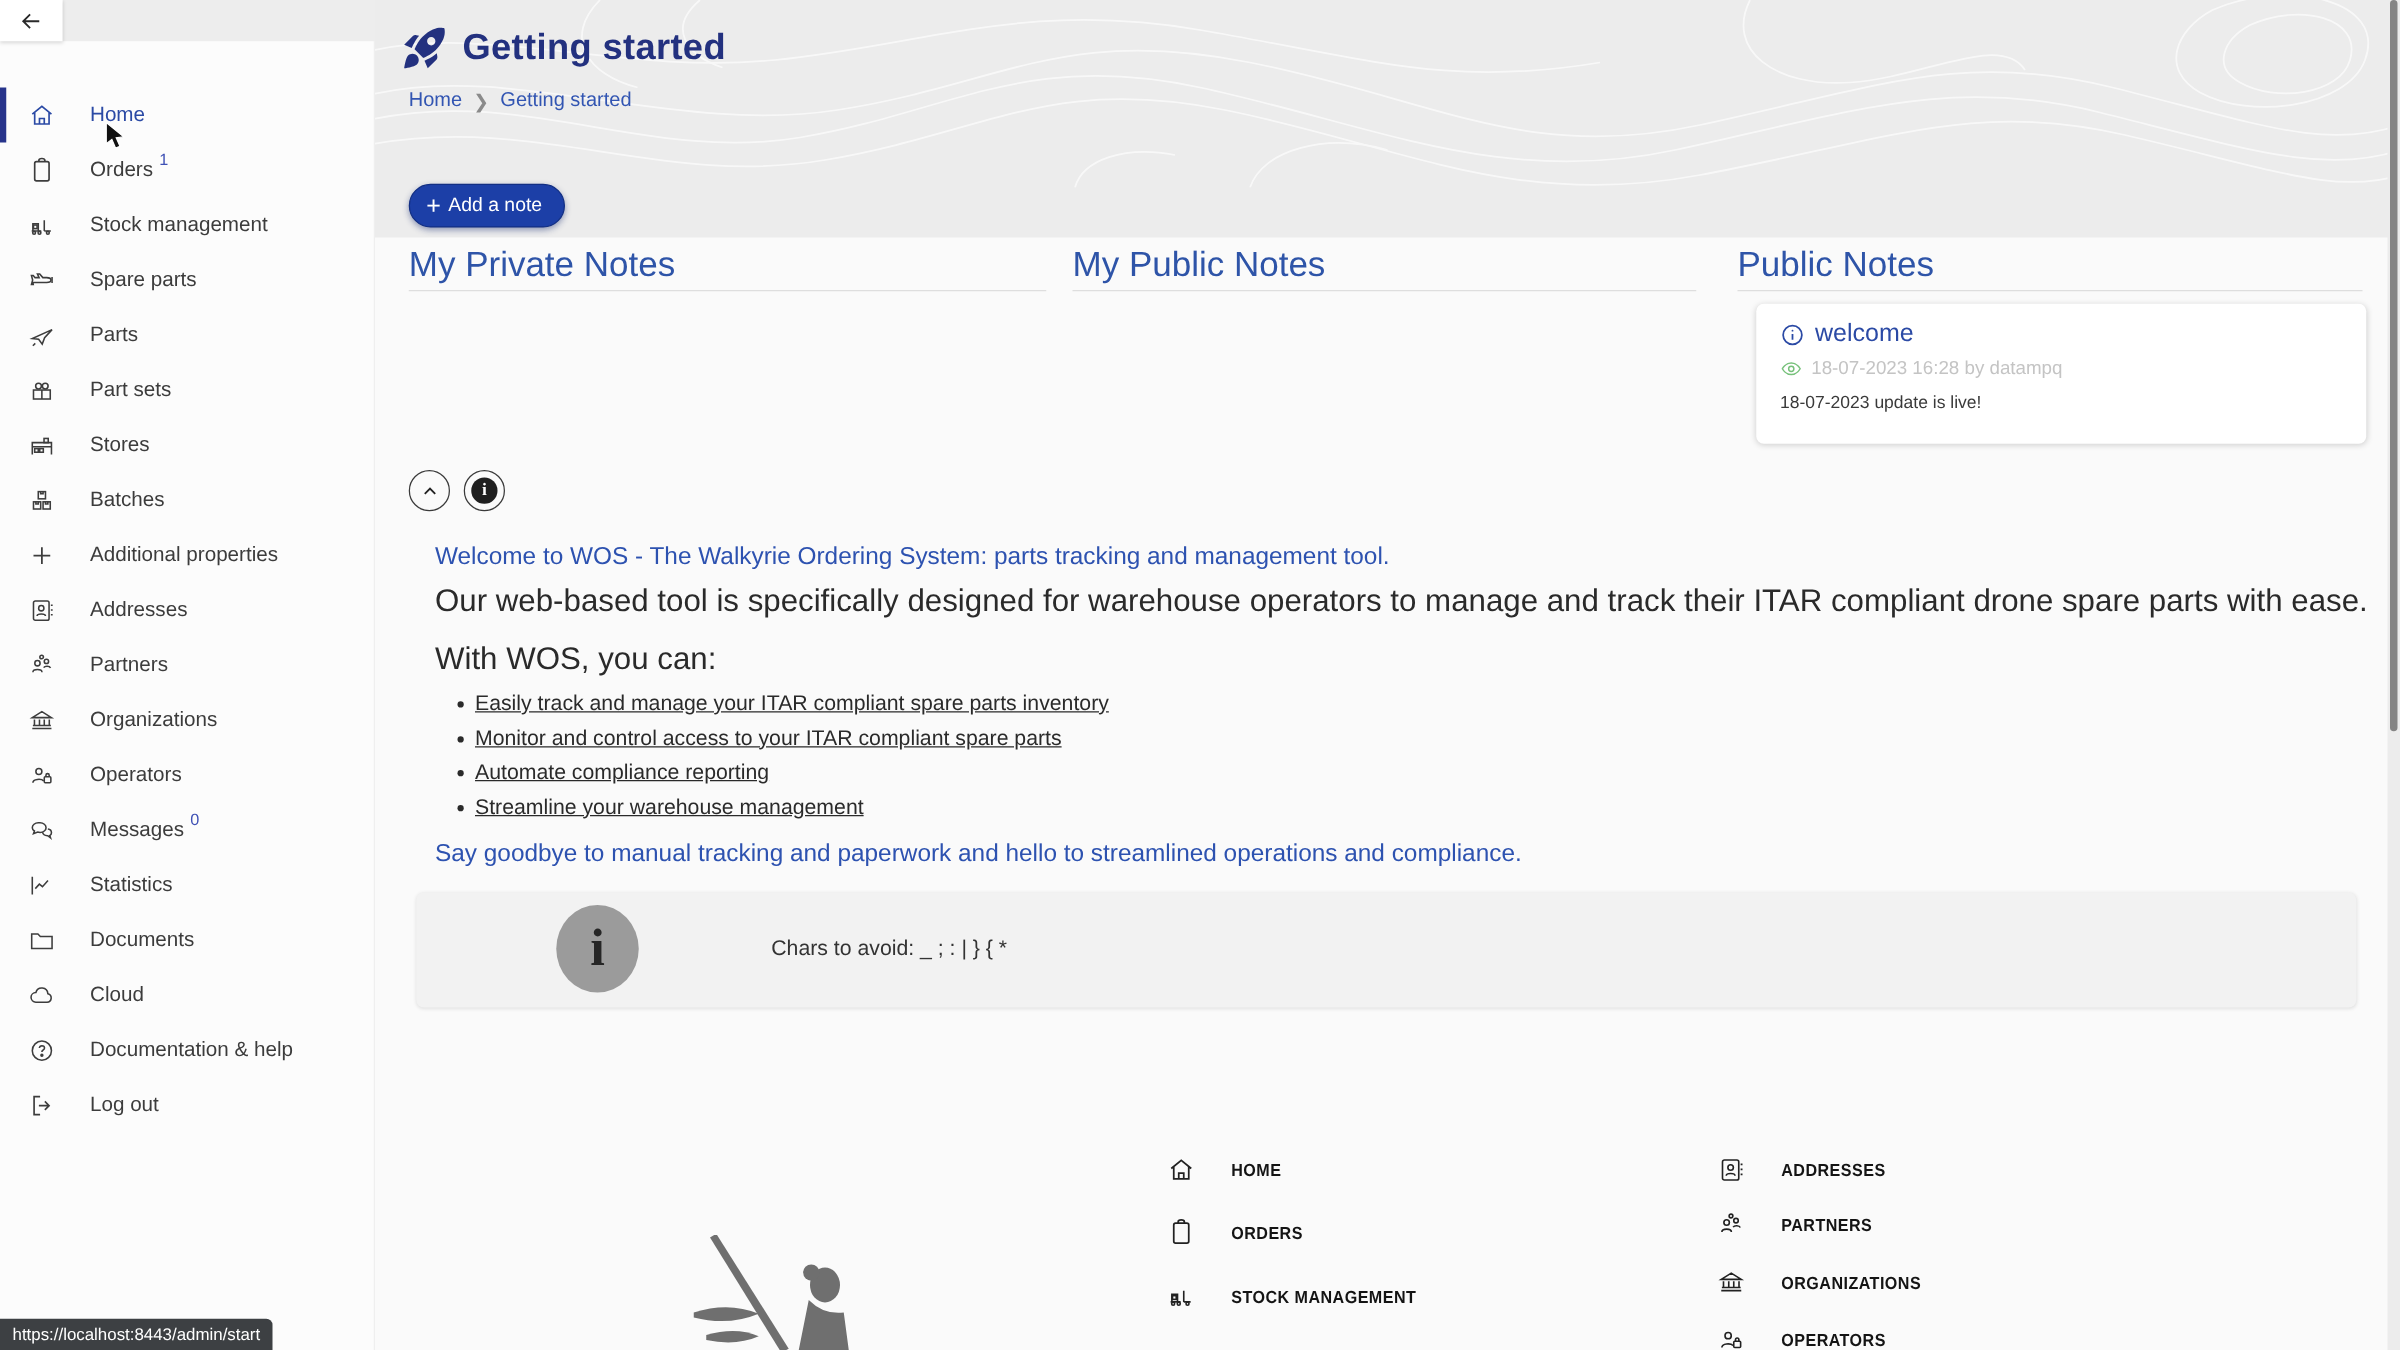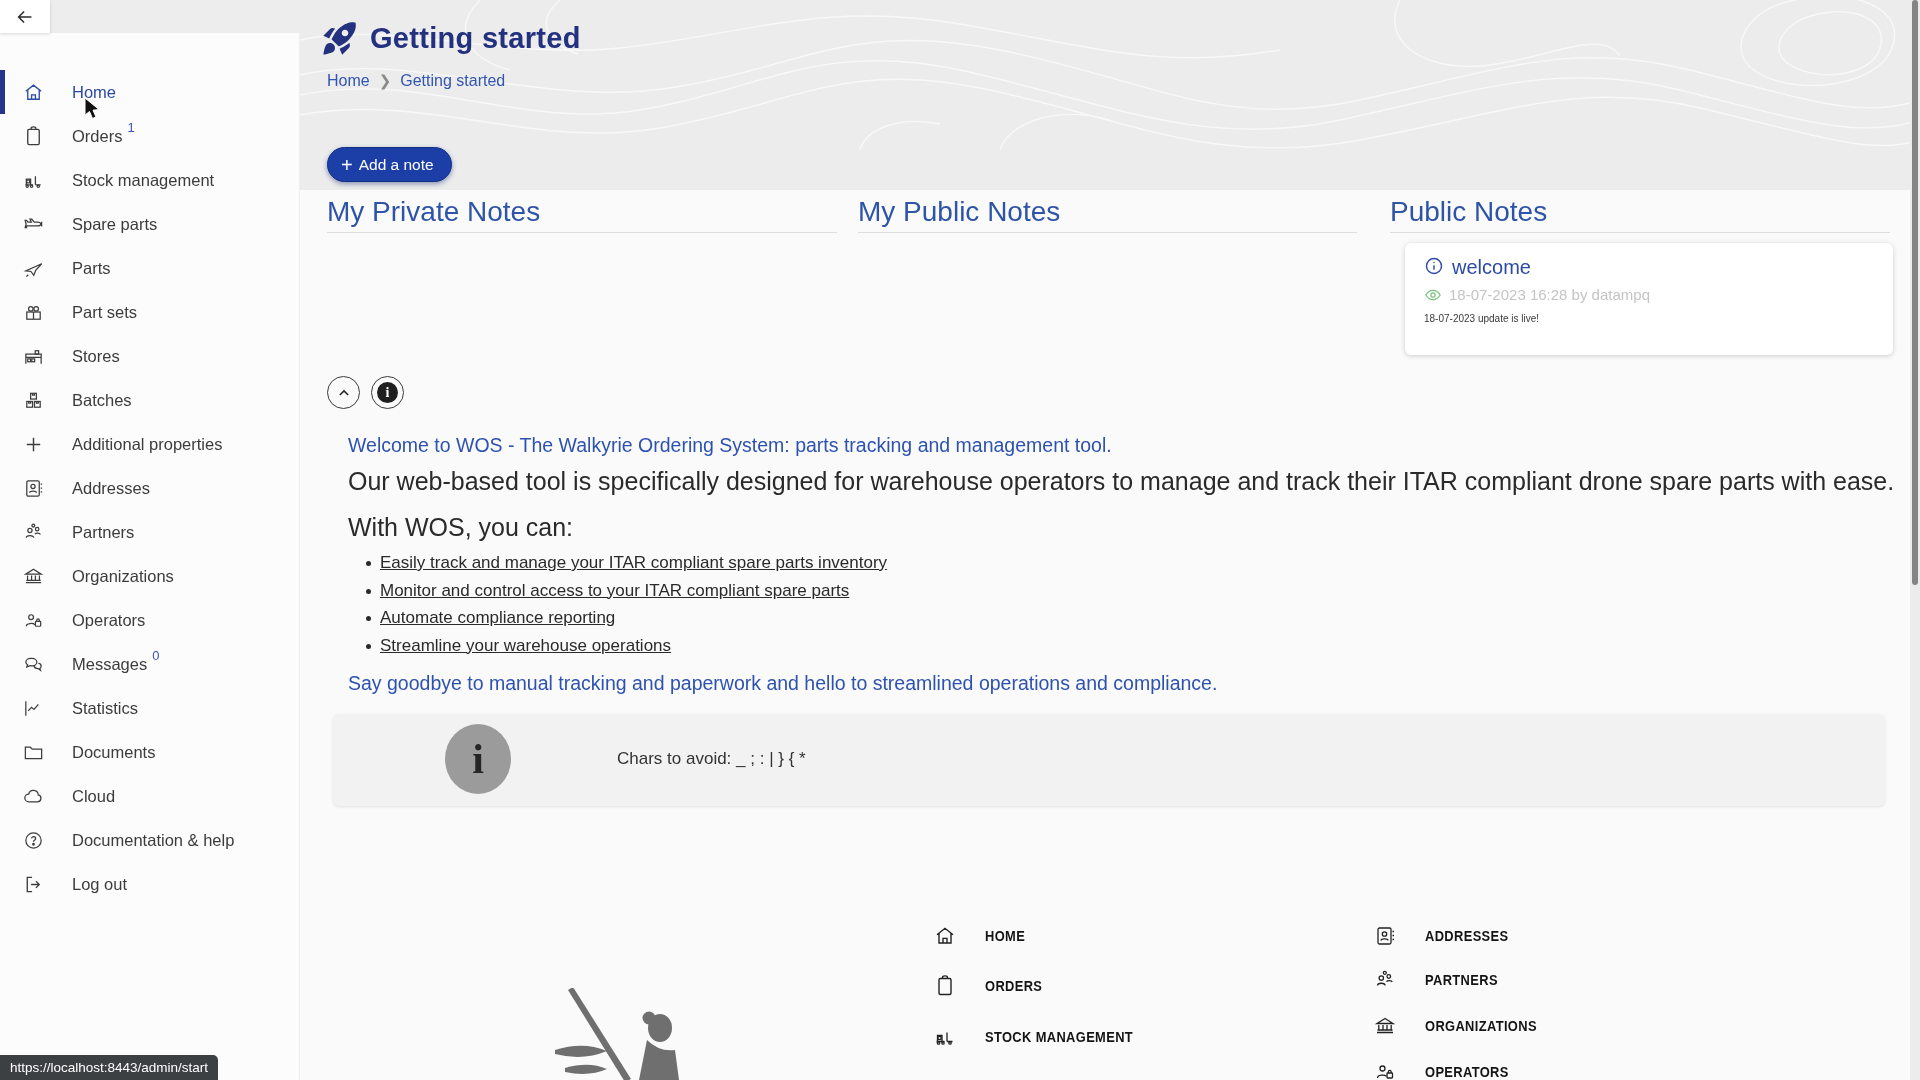--- a/index.html
+++ b/index.html
@@ -72,23 +72,23 @@
   .col-head {
     position:absolute; top:196px; font-size:28px; font-weight:500; color:#2e54a8;
   }
   .col-rule { position:absolute; top:232px; height:1px; background:#dedede; }
 
   .note-card {
     position:absolute; left:1405px; top:243px; width:488px; height:112px;
     background:#fff; border-radius:6px; box-shadow:0 1px 5px rgba(0,0,0,0.18);
     padding:13px 19px; z-index:2;
   }
-  .note-title { display:flex; align-items:flex-start; gap:8px; color:#2b4aa5; font-size:20px; cursor:pointer; }
+  .note-title { display:flex; align-items:center; gap:8px; color:#2b4aa5; font-size:20px; cursor:pointer; }
   .note-meta { display:flex; align-items:flex-start; gap:7px; margin-top:7px; color:#c4c4c4; font-size:15px; }
-  .note-body { margin-top:9px; color:#3a3a3a; font-size:10px; }
+  .note-body { margin-top:9px; color:#3a3a3a; font-size:14px; }
 
   .round-btn {
     position:absolute; width:33px; height:33px; border:1.6px solid #3a3a3a; border-radius:50%;
     background:transparent; display:flex; align-items:center; justify-content:center; cursor:pointer;
   }
   .round-btn .inner-disc {
     width:21px; height:21px; border-radius:50%; background:#1f1f1f; color:#fff;
     font-family:"Liberation Serif",serif; font-weight:bold; font-size:14px;
     display:flex; align-items:center; justify-content:center;
   }
@@ -483,21 +483,21 @@
 </div>
 
 <div class="txt blue-line" style="left:348px;top:434px">Welcome to WOS - The Walkyrie Ordering System: parts tracking and management tool.</div>
 <div class="txt body-line" style="left:348px;top:467px">Our web-based tool is specifically designed for warehouse operators to manage and track their ITAR compliant drone spare parts with ease.</div>
 <div class="txt body-line" style="left:348px;top:513px">With WOS, you can:</div>
 
 <ul class="bullets">
   <li>Easily track and manage your ITAR compliant spare parts inventory</li>
   <li>Monitor and control access to your ITAR compliant spare parts</li>
   <li>Automate compliance reporting</li>
-  <li>Streamline your warehouse operations</li>
+  <li>Streamline your warehouse management</li>
 </ul>
 
 <div class="txt blue-line" style="left:348px;top:672px">Say goodbye to manual tracking and paperwork and hello to streamlined operations and compliance.</div>
 
 <div class="info-box">
   <div class="big-i">
       <span>i</span>
     </div>
   <div class="chars">Chars to avoid: _ ; : | } { *</div>
 </div>

